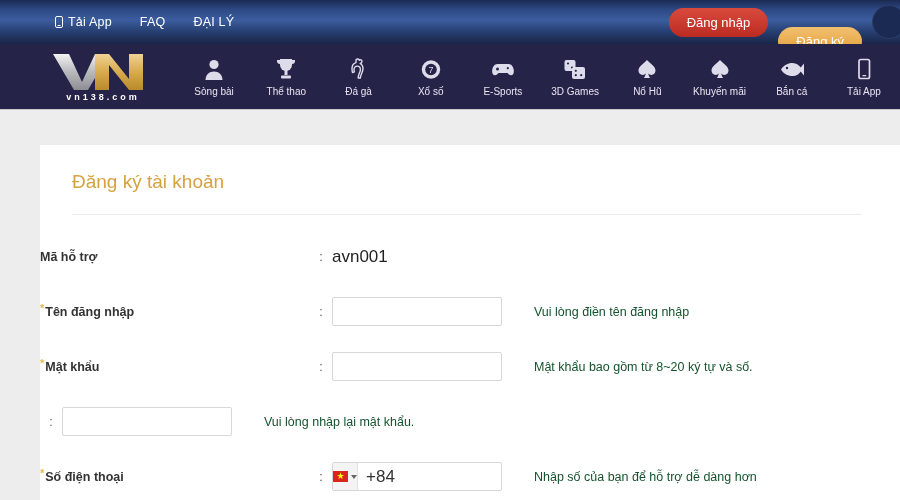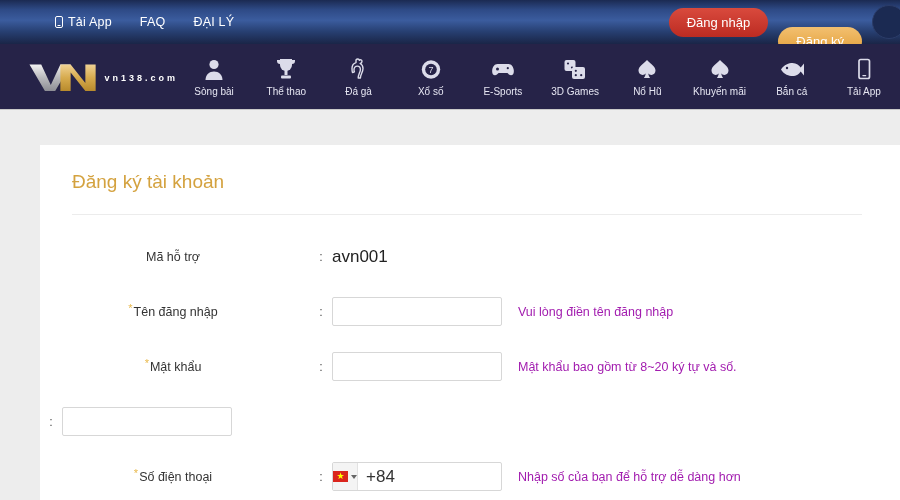--- a/index.html
+++ b/index.html
@@ -55,21 +55,21 @@
   
   .navbar {
     position: absolute; top: 44px; left: 0;
     width: 900px; height: 66px;
     background: #262348;
     border-bottom: 1px solid #c9c9c9;
     display: flex; align-items: center;
   }
   .logo {
     width: 150px; margin-left: 28px;
-    display: flex; flex-direction: row; align-items: center;
+    display: flex; flex-direction: column; align-items: center;
     flex: 0 0 auto;
   }
   .logo-mark { display: block; }
   .logo-sub {
     color: #ffffff; font-size: 9px; letter-spacing: 3px;
     margin-top: 2px; font-weight: bold;
   }
   .navitems { display: flex; align-items: center; flex: 1; height: 66px; }
   .navitem {
     flex: 1; height: 66px;
@@ -92,24 +92,25 @@
   }
   .divider {
     height: 1px; background: #ececec;
     margin: 21px 0 0 32px; width: 790px;
   }
 
   
   .form { padding-top: 14px; }
   .frow { display: flex; align-items: center; height: 55px; }
   .flabel {
-    width: 270px; text-align: center;
+    width: 270px; text-align: left;
     font-size: 12.5px; color: #333333;
     position: relative; padding-right: 4px;
     white-space: nowrap;
+    font-weight: bold;
   }
   .star {
     color: #e8b84b; font-size: 11px;
     position: relative; top: -4px; margin-right: 1px;
   }
   .colon { width: 22px; text-align: center; font-size: 12.5px; color: #555; }
   .fcontrol { width: 170px; }
   .finput {
     width: 170px; height: 29px;
     border: 1px solid #d7d7d7; border-radius: 2px;
@@ -138,21 +139,21 @@
     width: 0; height: 0;
     border-left: 3px solid transparent; border-right: 3px solid transparent;
     border-top: 4px solid #666;
   }
   .phone-val {
     flex: 1; border: none; outline: none; height: 27px;
     font-size: 17px; color: #333; padding-left: 8px;
     font-family: "Liberation Sans", sans-serif; background: transparent;
   }
   .fhint {
-    margin-left: 16px; font-size: 12.5px; color: #a21caf;
+    margin-left: 32px; font-size: 12.5px; color: #14532d;
     white-space: nowrap;
   }
   .mahotro-val { font-size: 17px; color: #222; }
 </style>
 </head>
 <body>
 
 <div class="topbar">
   <div class="topbar-links">
     <a class="topbar-link">
@@ -341,20 +342,21 @@
         <input class="finput" type="password" placeholder="" style="">
       </div>
       <div class="fhint">Mật khẩu bao gồm từ 8~20 ký tự và số.</div>
     </div>
 
     <div class="frow">
       <div class="colon">:</div>
       <div class="fcontrol">
         <input class="finput" type="password" placeholder="" style="">
       </div>
+      <div class="fhint">Vui lòng nhập lại mật khẩu.</div>
     </div>
 
     <div class="frow">
       <div class="flabel">
         <span class="star">*</span><span>Số điện thoại</span>
       </div>
       <div class="colon">:</div>
       <div class="fcontrol">
         <div class="phone-group">
           <div class="flag-select">

